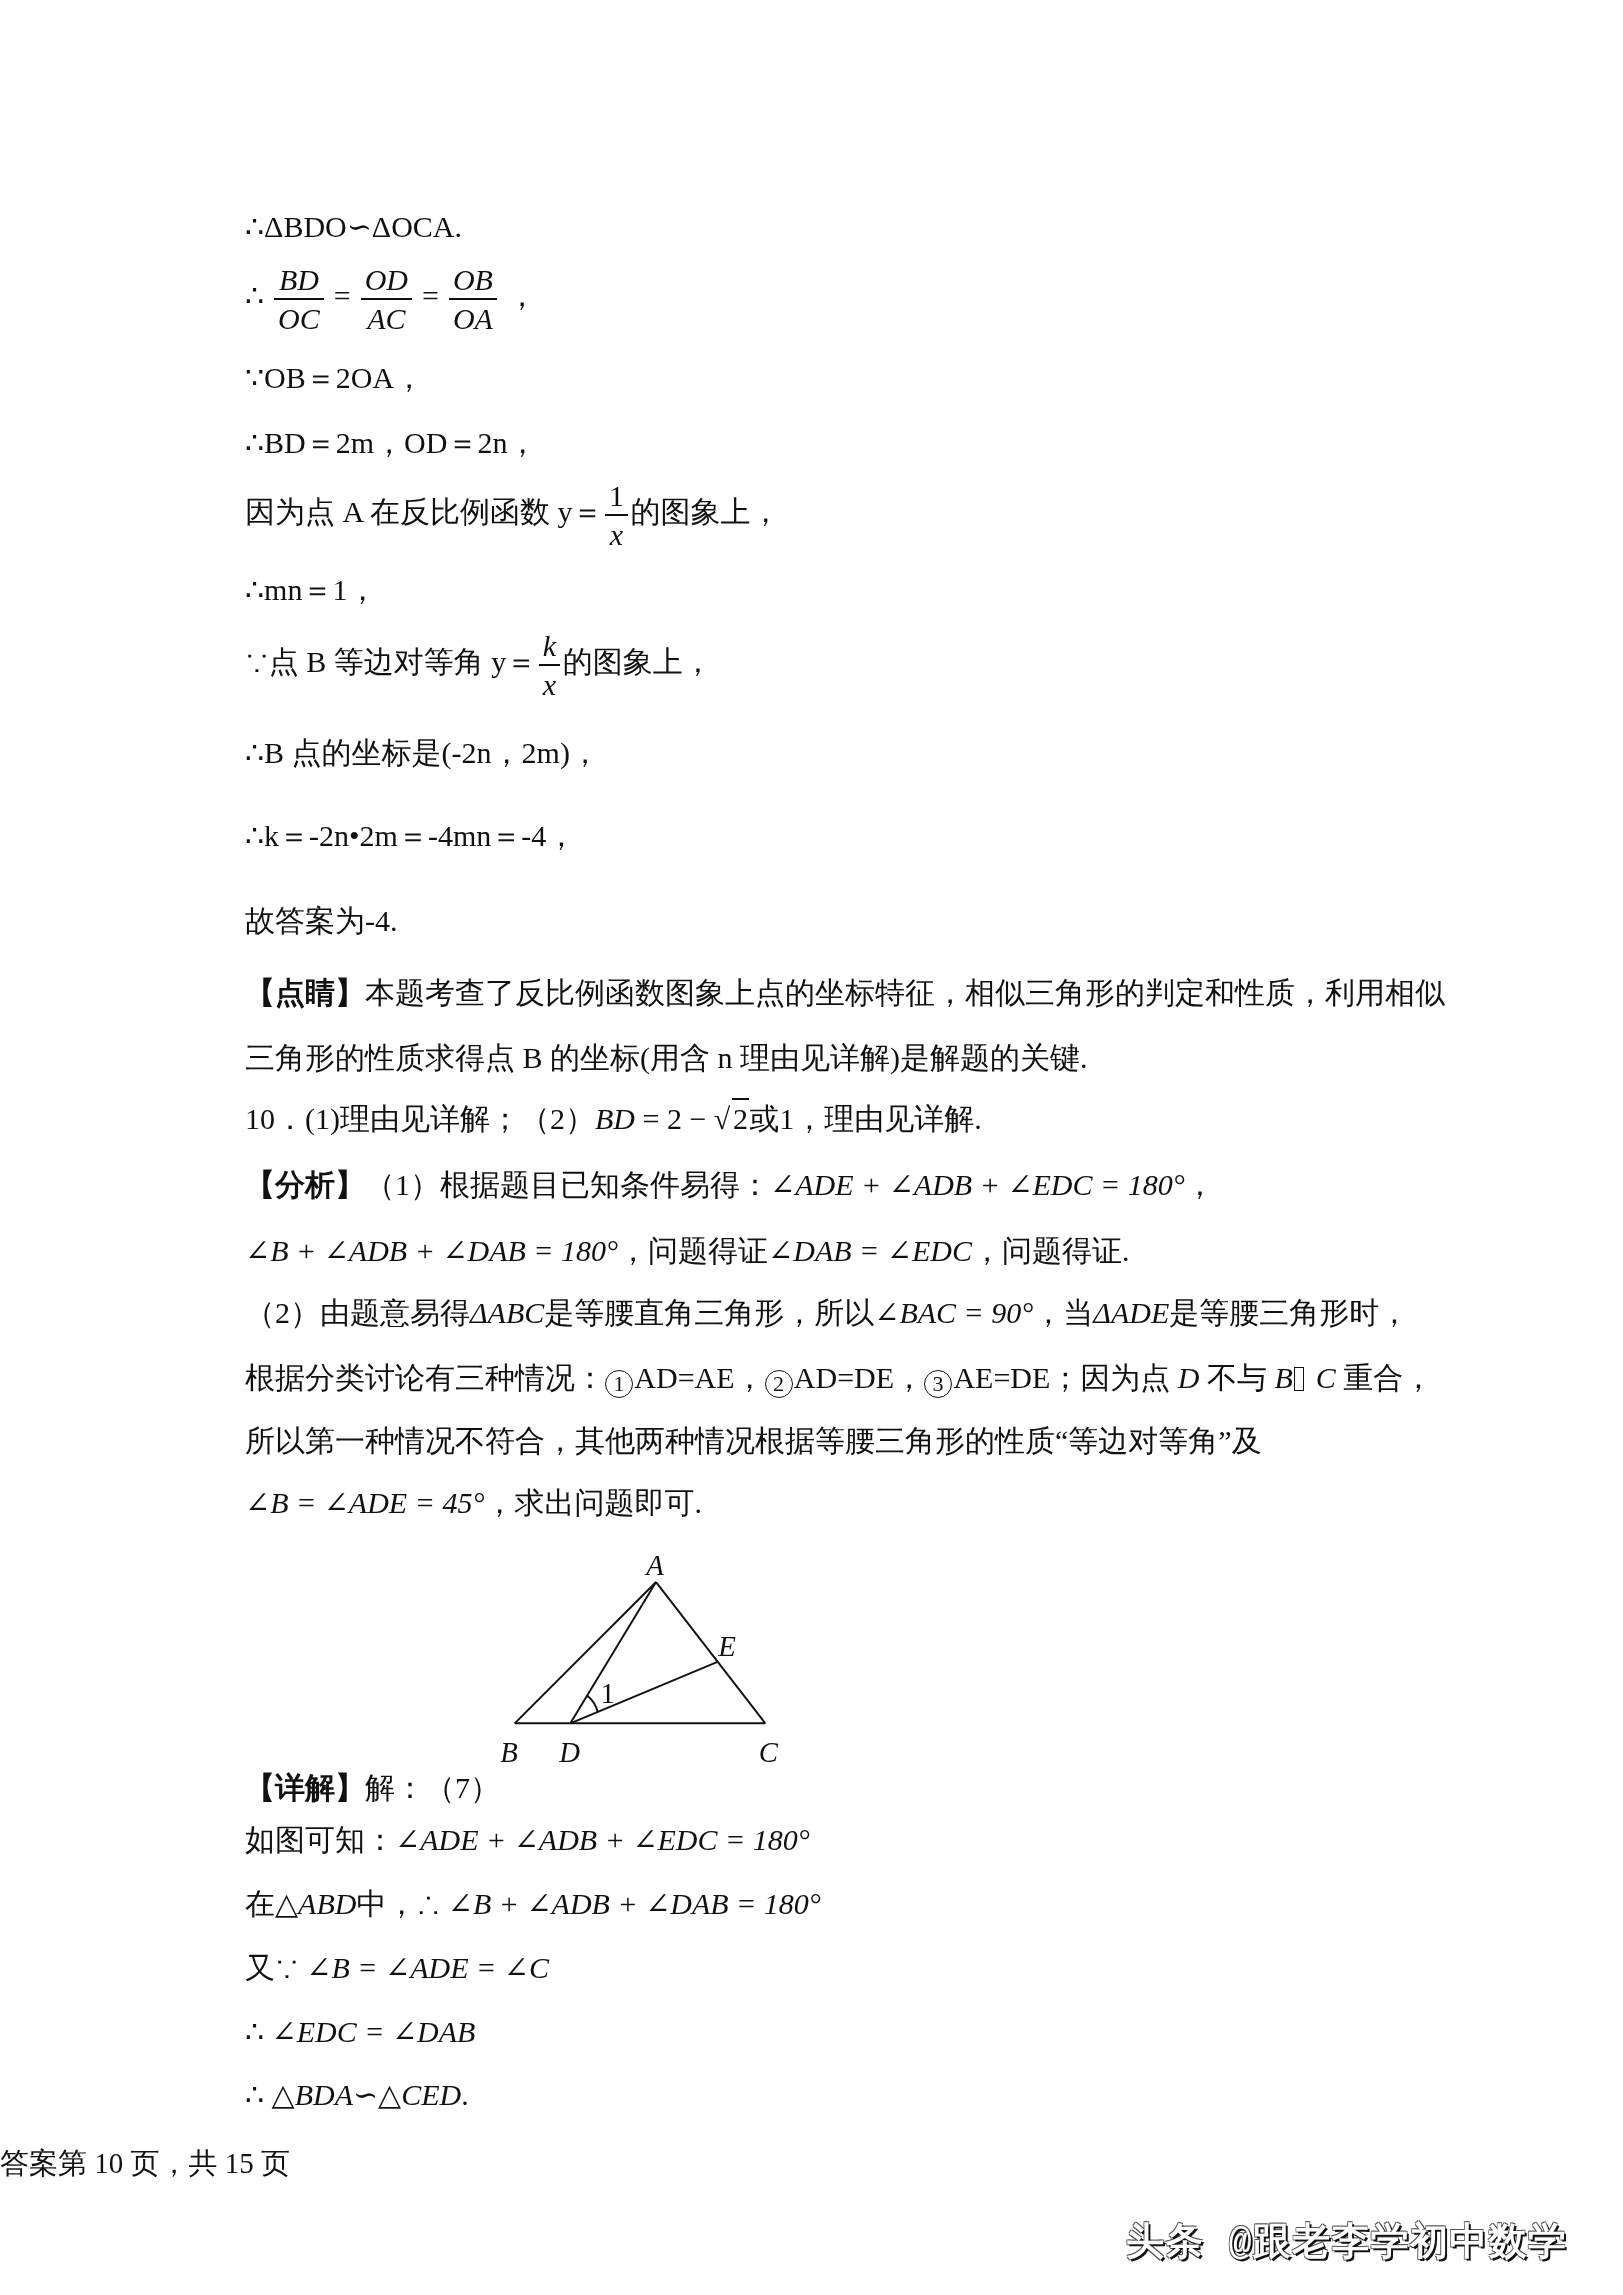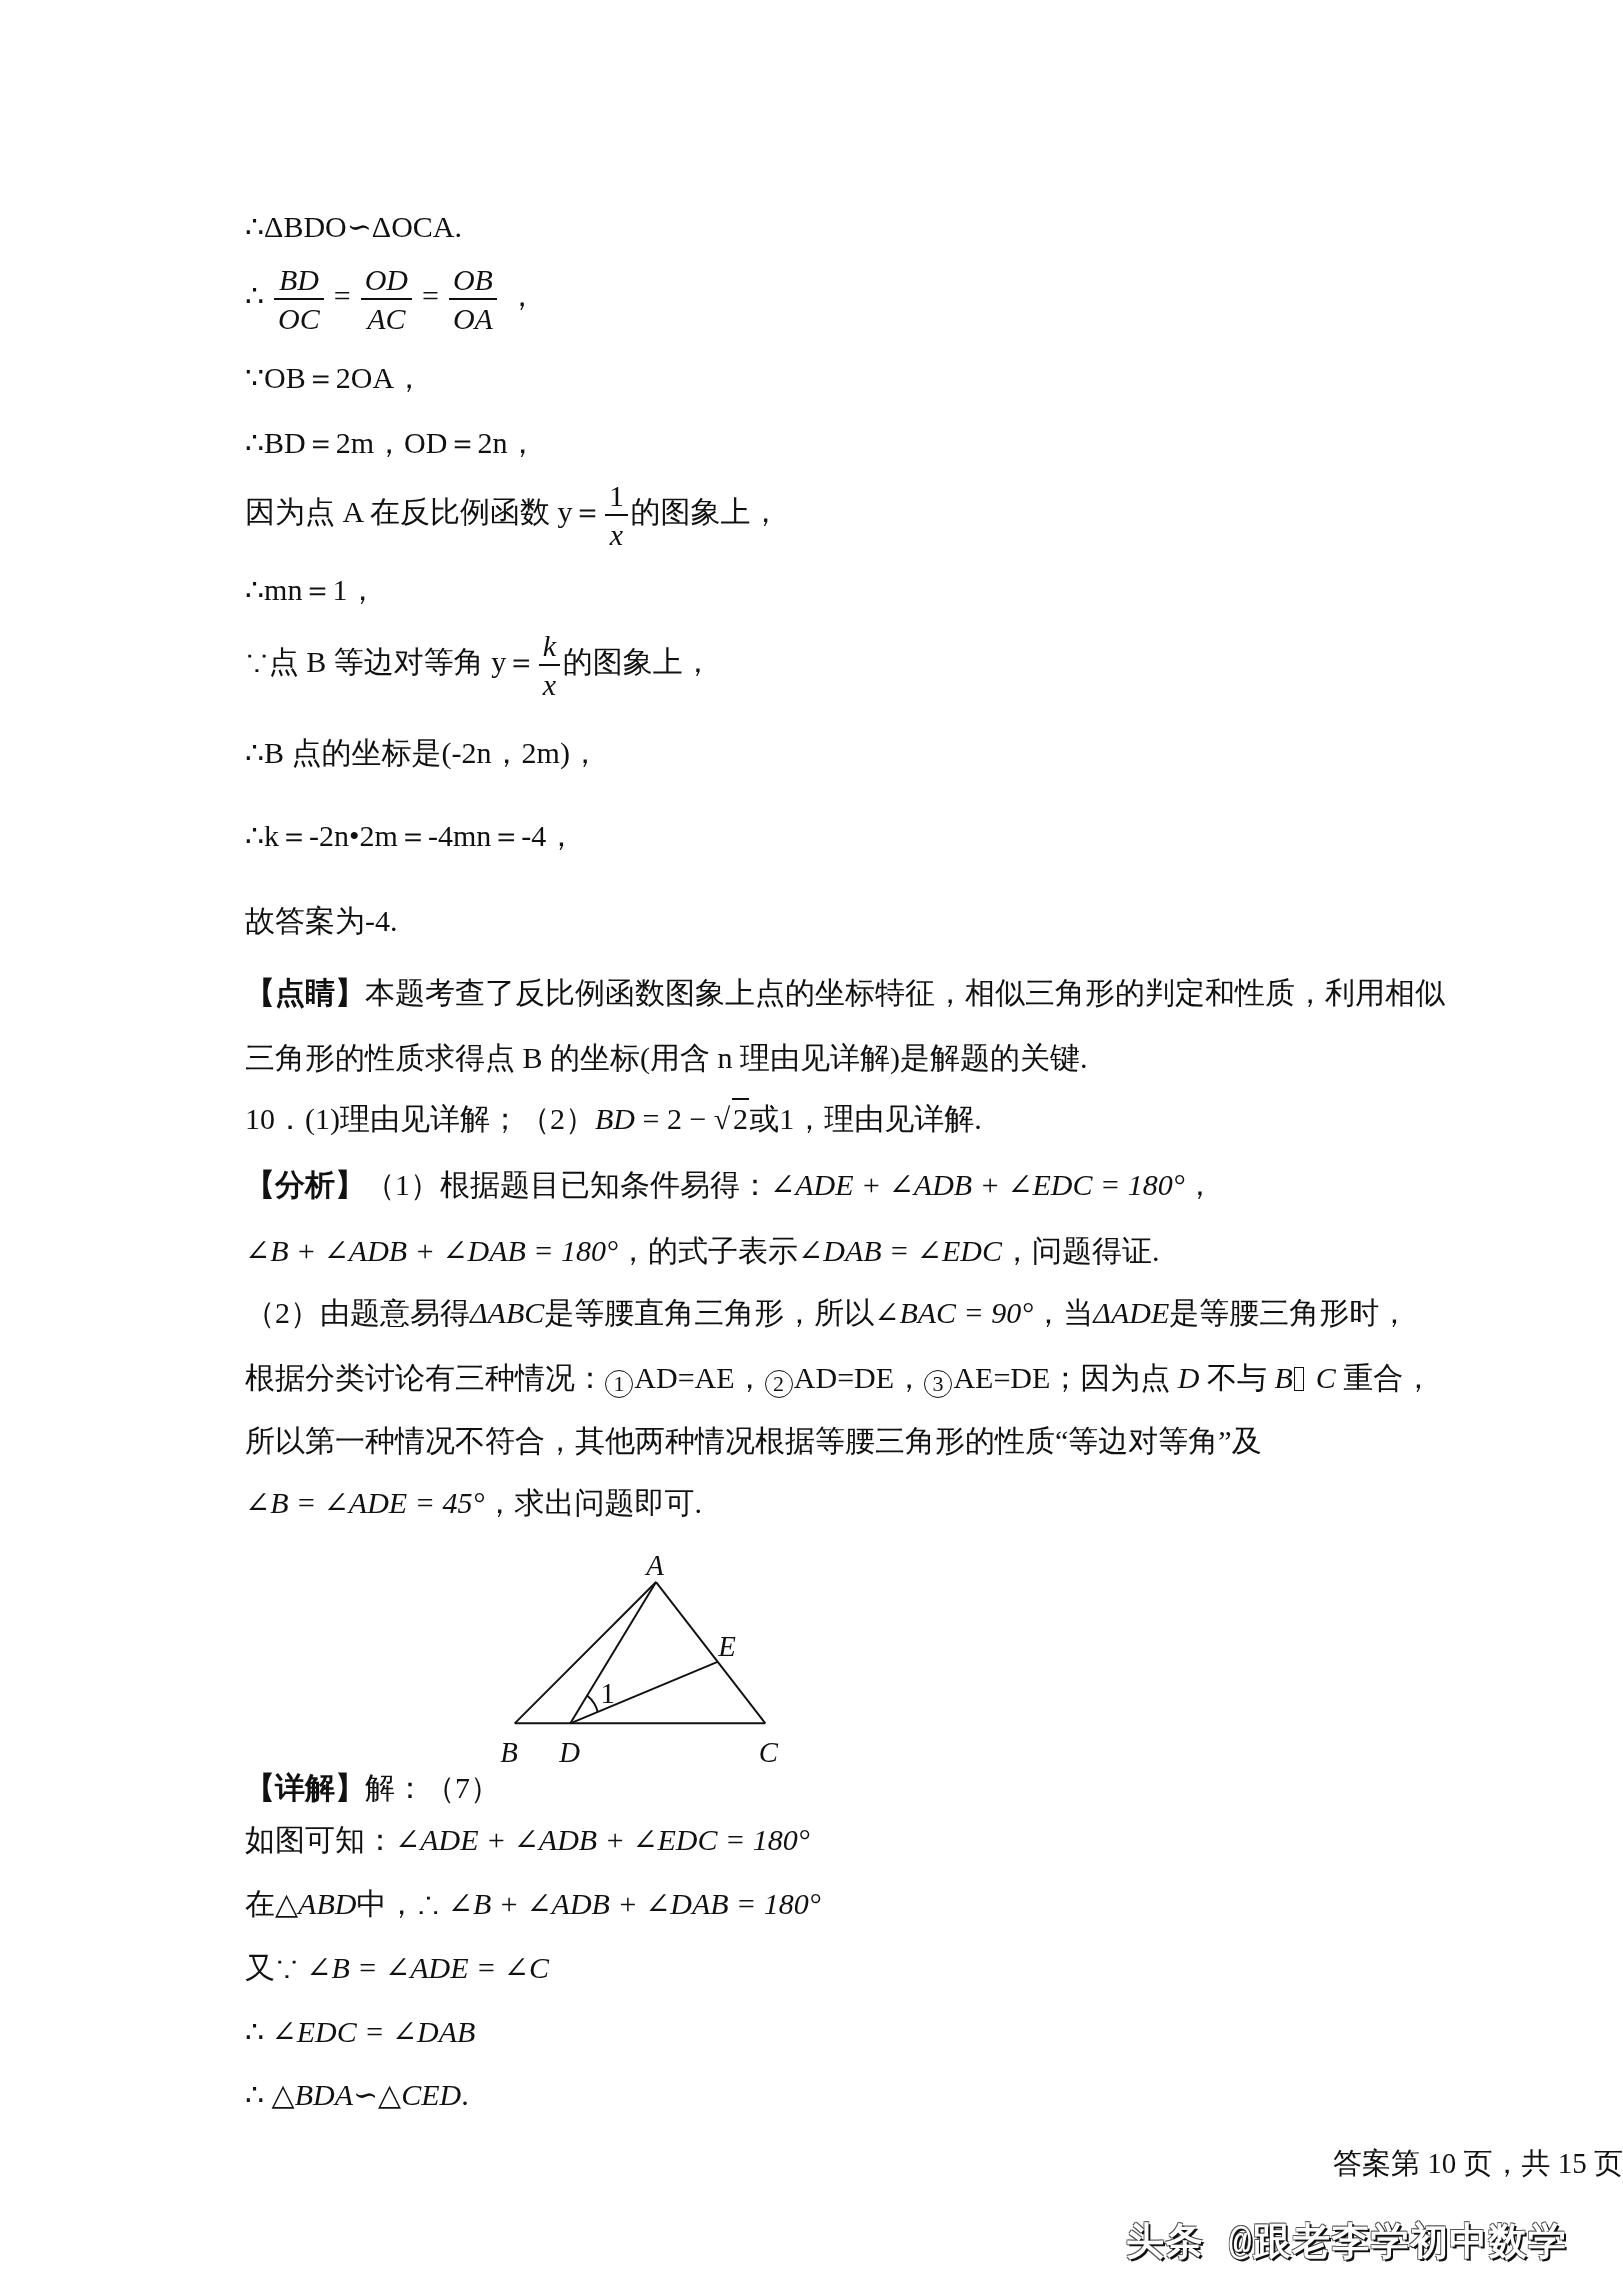--- a/index.html
+++ b/index.html
@@ -9,21 +9,21 @@
   .m { font-style: italic; }
   .frac { display: inline-block; vertical-align: middle; text-align: center; margin: 0 2.6px; }
   .frac .num, .frac .den { display: block; font-style: italic; line-height: 37px; padding: 0 3.9px; }
   .frac .bar { display: block; border-top: 2px solid #111; }
   .sqrt { display: inline-block; border-top: 2px solid #111; padding: 0 1.3px; margin-left: 1.3px; }
   .tofu { display: inline-block; width: 7.9px; height: 22px; border: 1.3px solid #111; vertical-align: -2.6px; margin: 0 11.8px 0 1.3px; }
   .circ { display: inline-block; width: 26px; height: 26px; border: 1.3px solid #111; border-radius: 50%;
           text-align: center; line-height: 26px; font-size: 22px; vertical-align: -2.6px; margin-right: 1.3px; }
   .bold-br { font-weight: bold; text-align: right; }
   #diagram { position: absolute; left: 484px; top: 1551px; width: 314px; height: 223px; }
-  #footer { position: absolute; left: 0; width: 1623px; top: 2144px; text-align: right; font-size: 29px; }
+  #footer { position: absolute; left: 0; width: 1623px; top: 2144px; text-align: left; font-size: 29px; }
   #watermark { position: absolute; left: 1126px; top: 2216px; font-family: Liberation Mono, monospace;
                font-size: 38px; font-weight: bold; color: #fff; letter-spacing: 1.3px;
                text-shadow: 2px 2px 0 #111, -0.7px -0.7px 0 #555, 0.7px -0.7px 0 #555, -0.7px 0.7px 0 #555; }
 </style>
 </head>
 <body>
 
 <div>
 
   <div class="line" style="top:208px">
@@ -63,21 +63,21 @@
   <div class="line" style="top:1039px"><span>三角形的性质求得点 B 的坐标(用含 n 理由见详解)是解题的关键.</span></div>
 
   <div class="line" style="top:1098px">
     <span>10．(1)理由见详解；（2）</span><span class="m">BD</span><span> = 2 − </span>√<span class="sqrt">2</span><span>或1，理由见详解.</span>
   </div>
 
   <div class="line" style="top:1166px">
     <span class="bold-br">【分析】</span><span>（1）根据题目已知条件易得：</span><span class="m">∠ADE + ∠ADB + ∠EDC = 180°</span><span>，</span>
   </div>
   <div class="line" style="top:1232px">
-    <span class="m">∠B + ∠ADB + ∠DAB = 180°</span><span>，的式子表示</span><span class="m">∠DAB = ∠EDC</span><span>，问题得证.</span>
+    <span class="m">∠B + ∠ADB + ∠DAB = 180°</span><span>，问题得证</span><span class="m">∠DAB = ∠EDC</span><span>，问题得证.</span>
   </div>
   <div class="line" style="top:1294px">
     <span>（2）由题意易得</span><span class="m">ΔABC</span><span>是等腰直角三角形，所以</span><span class="m">∠BAC = 90°</span><span>，当</span><span class="m">ΔADE</span><span>是等腰三角形时，</span>
   </div>
   <div class="line" style="top:1359px">
     <span>根据分类讨论有三种情况：</span><span class="circ">1</span><span>AD=AE，</span><span class="circ">2</span><span>AD=DE，</span><span class="circ">3</span><span>AE=DE；因为点</span> <span class="m">D</span> <span>不与</span> <span class="m">B</span><span class="tofu"></span><span class="m">C</span> <span>重合，</span>
   </div>
   <div class="line" style="top:1422px"><span>所以第一种情况不符合，其他两种情况根据等腰三角形的性质“等边对等角”及</span></div>
   <div class="line" style="top:1484px">
     <span class="m">∠B = ∠ADE = 45°</span><span>，求出问题即可.</span>

